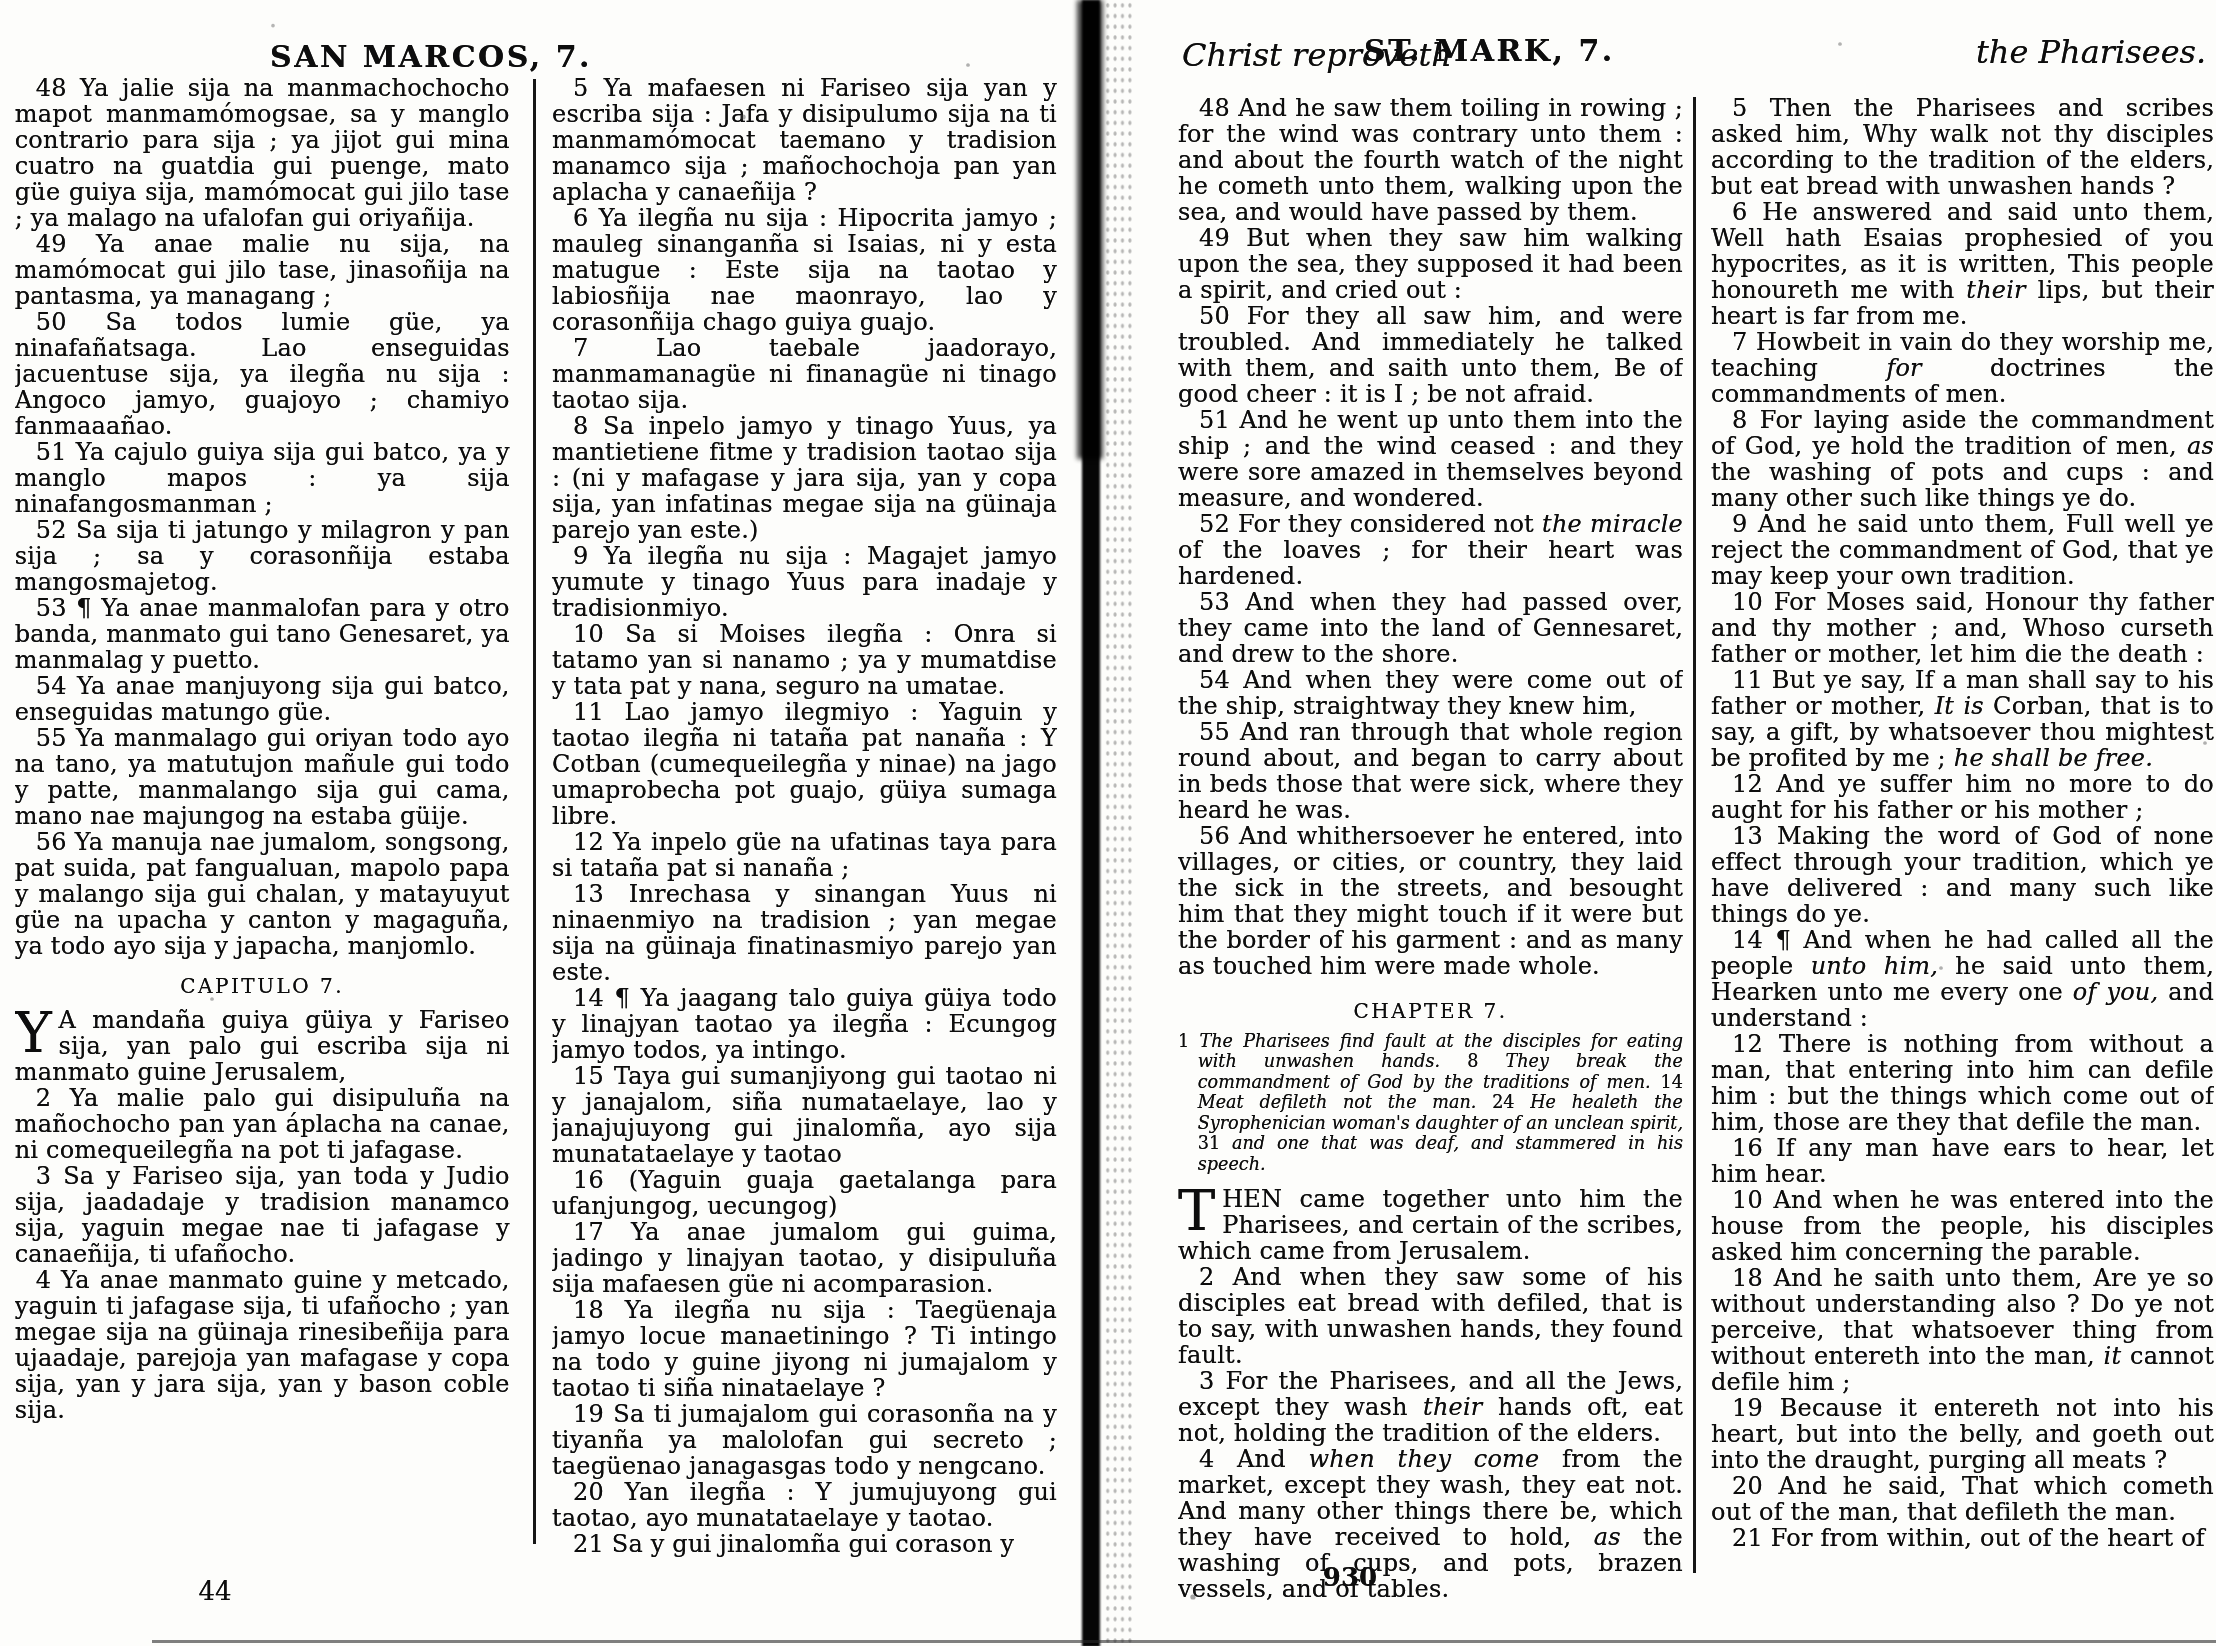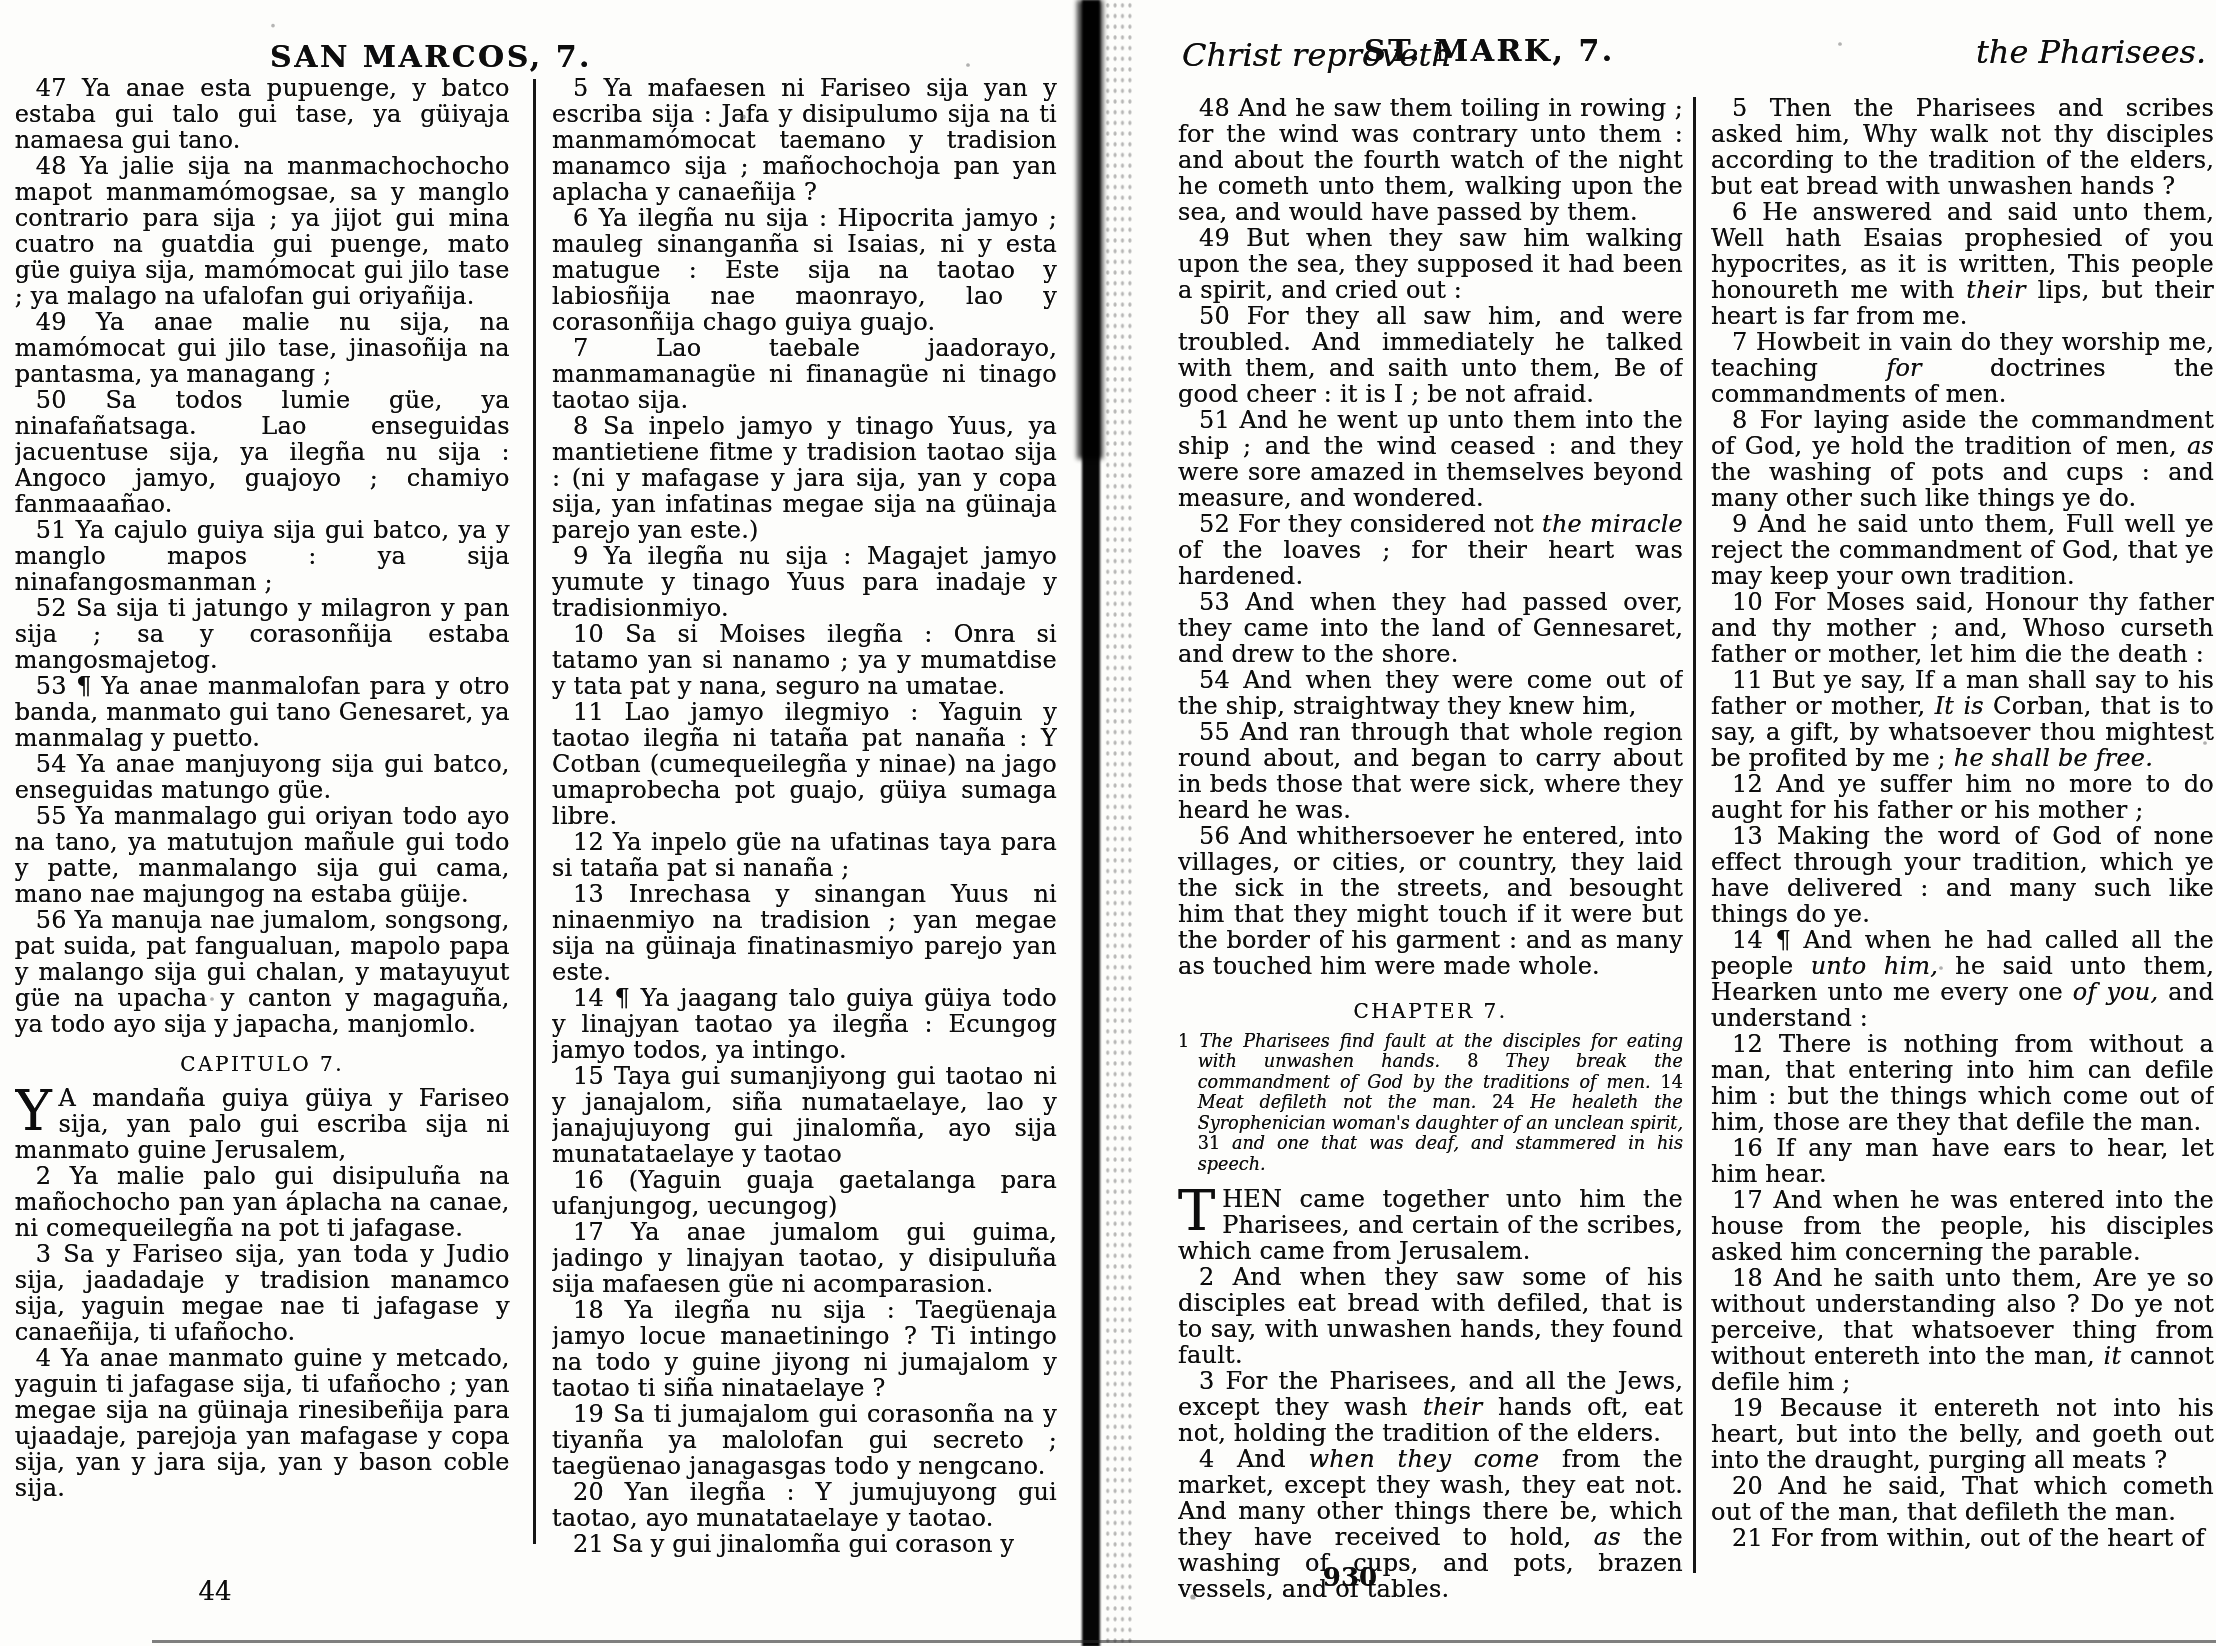--- a/index.html
+++ b/index.html
@@ -57,21 +57,20 @@
 </style>
 </head>
 <body>
 
 <div class="scan">
 
   <div class="hdr-center hdr-left-page txt">SAN MARCOS, 7.</div>
 
   <div class="col col-l1 txt">
     <div>
-        <p class="verse">47 Ya anae esta pupuenge, y batco estaba gui talo gui tase, ya güiyaja namaesa gui tano.</p>
         <p class="verse">48 Ya jalie sija na manmachochocho mapot manmamómogsae, sa y manglo contrario para sija ; ya jijot gui mina cuatro na guatdia gui puenge, mato güe guiya sija, mamómocat gui jilo tase ; ya malago na ufalofan gui oriyañija.</p>
         <p class="verse">49 Ya anae malie nu sija, na mamómocat gui jilo tase, jinasoñija na pantasma, ya managang ;</p>
         <p class="verse">50 Sa todos lumie güe, ya ninafañatsaga. Lao enseguidas jacuentuse sija, ya ilegña nu sija : Angoco jamyo, guajoyo ; chamiyo fanmaaañao.</p>
         <p class="verse">51 Ya cajulo guiya sija gui batco, ya y manglo mapos : ya sija ninafangosmanman ;</p>
         <p class="verse">52 Sa sija ti jatungo y milagron y pan sija ; sa y corasonñija estaba mangosmajetog.</p>
         <p class="verse">53 ¶ Ya anae manmalofan para y otro banda, manmato gui tano Genesaret, ya manmalag y puetto.</p>
         <p class="verse">54 Ya anae manjuyong sija gui batco, enseguidas matungo güe.</p>
         <p class="verse">55 Ya manmalago gui oriyan todo ayo na tano, ya matutujon mañule gui todo y patte, manmalango sija gui cama, mano nae majungog na estaba güije.</p>
         <p class="verse">56 Ya manuja nae jumalom, songsong, pat suida, pat fangualuan, mapolo papa y malango sija gui chalan, y matayuyut güe na upacha y canton y magaguña, ya todo ayo sija y japacha, manjomlo.</p>
       </div>
@@ -146,21 +145,21 @@
       <p class="verse">7 Howbeit in vain do they worship me, teaching <em>for</em> doctrines the commandments of men.</p>
       <p class="verse">8 For laying aside the commandment of God, ye hold the tradition of men, <em>as</em> the washing of pots and cups : and many other such like things ye do.</p>
       <p class="verse">9 And he said unto them, Full well ye reject the commandment of God, that ye may keep your own tradition.</p>
       <p class="verse">10 For Moses said, Honour thy father and thy mother ; and, Whoso curseth father or mother, let him die the death :</p>
       <p class="verse">11 But ye say, If a man shall say to his father or mother, <em>It is</em> Corban, that is to say, a gift, by whatsoever thou mightest be profited by me ; <em>he shall be free.</em></p>
       <p class="verse">12 And ye suffer him no more to do aught for his father or his mother ;</p>
       <p class="verse">13 Making the word of God of none effect through your tradition, which ye have delivered : and many such like things do ye.</p>
       <p class="verse">14 ¶ And when he had called all the people <em>unto him,</em> he said unto them, Hearken unto me every one <em>of you,</em> and understand :</p>
       <p class="verse">12 There is nothing from without a man, that entering into him can defile him : but the things which come out of him, those are they that defile the man.</p>
       <p class="verse">16 If any man have ears to hear, let him hear.</p>
-      <p class="verse">17 And when he was entered into the house from the people, his disciples asked him concerning the parable.</p>
+      <p class="verse">10 And when he was entered into the house from the people, his disciples asked him concerning the parable.</p>
       <p class="verse">18 And he saith unto them, Are ye so without understanding also ? Do ye not perceive, that whatsoever thing from without entereth into the man, <em>it</em> cannot defile him ;</p>
       <p class="verse">19 Because it entereth not into his heart, but into the belly, and goeth out into the draught, purging all meats ?</p>
       <p class="verse">20 And he said, That which cometh out of the man, that defileth the man.</p>
       <p class="verse">21 For from within, out of the heart of</p>
     </div>
 
   <div class="pagenum pagenum-right txt">930</div>
 
   <div class="scan-edge-bottom"></div>
   <div class="noise"></div>

